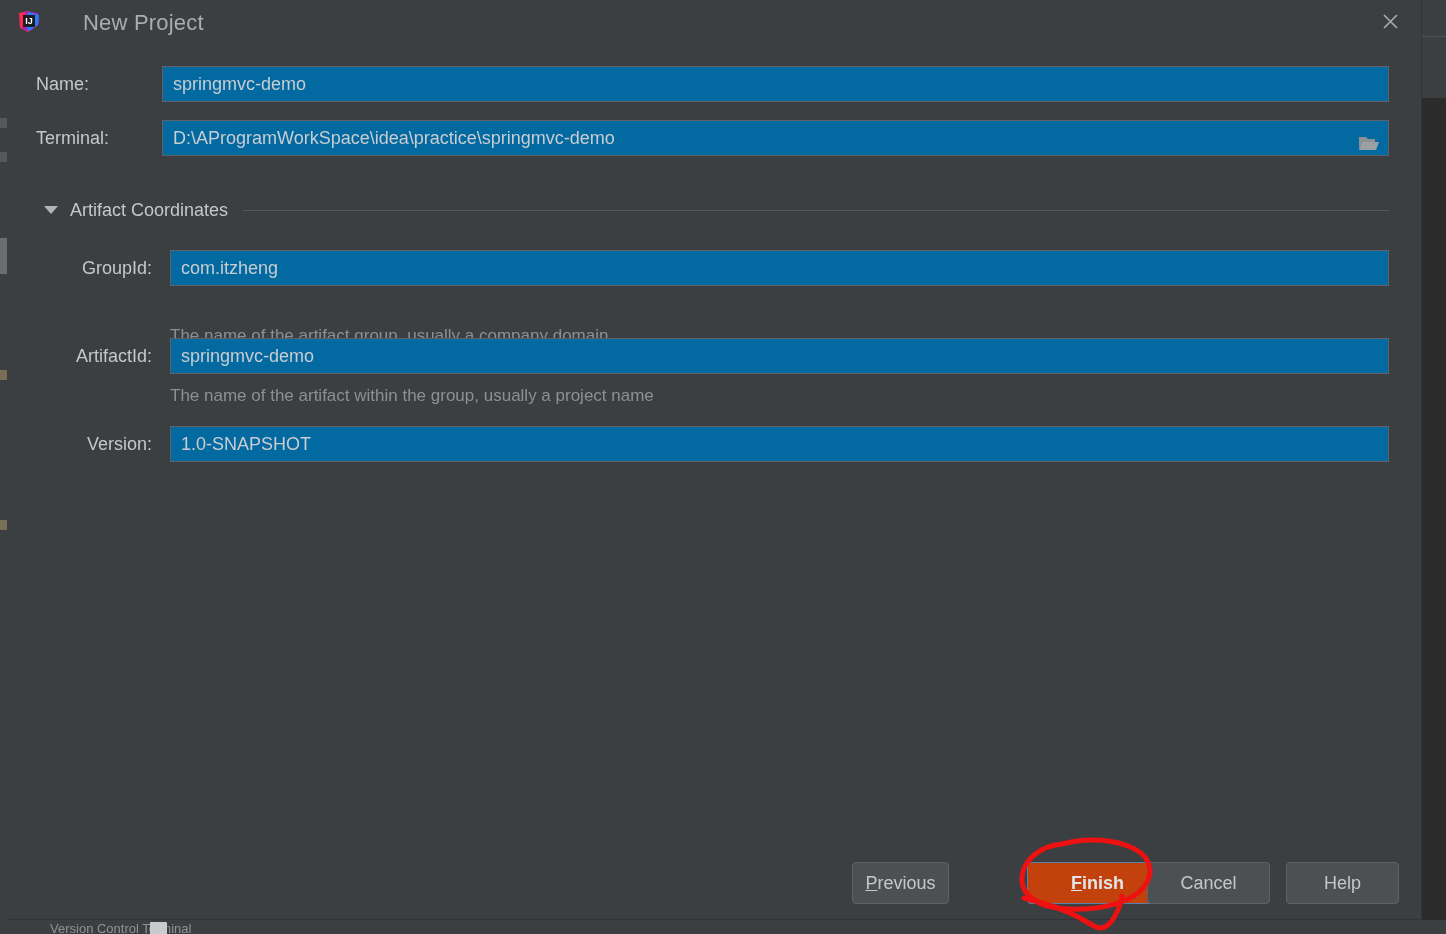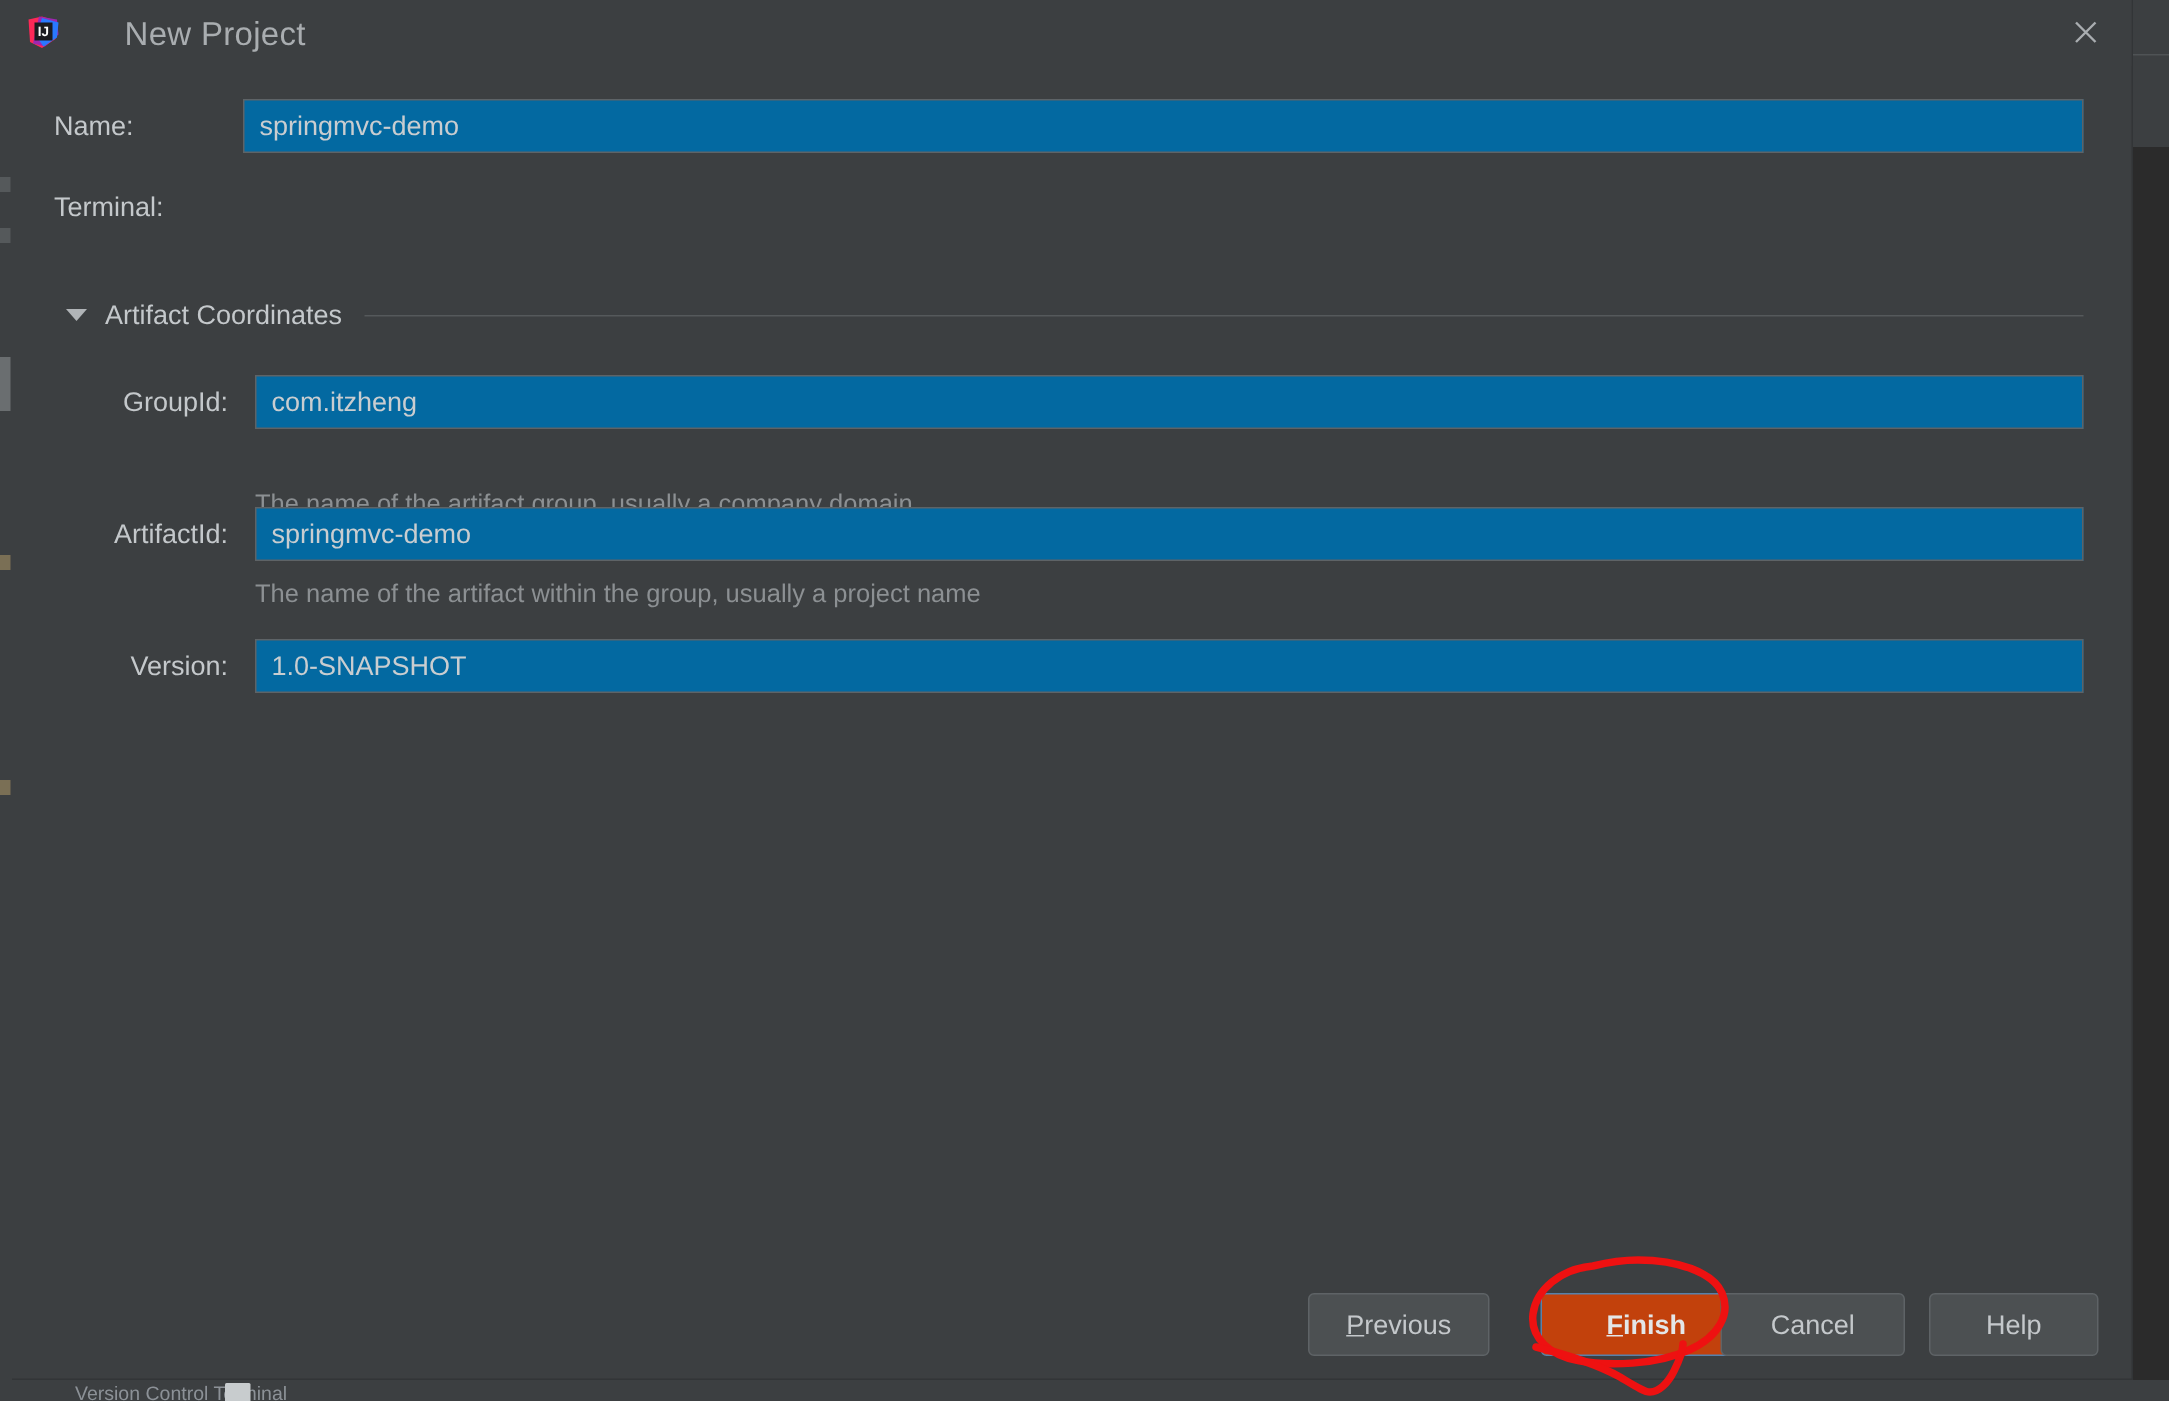--- a/index.html
+++ b/index.html
@@ -275,20 +275,29 @@
 
       <div class="field-row" style="left:0; top:22px; width:1381px;">
         <div class="field-label" style="left:28px; top:0;text-align:right;">Name:</div>
         <div class="text-input" style="left:154px; top:0; width:1227px;">
           <span class="caret-text">springmvc-demo</span>
         </div>
       </div>
 
       <div class="field-row" style="left:0; top:76px; width:1381px;">
         <div class="field-label" style="left:28px; top:0;">Terminal:</div>
+        <div class="text-input" style="left:154px; top:0; width:1227px;">
+          <span class="caret-text">D:\AProgramWorkSpace\idea\practice\springmvc-demo</span>
+          <span class="browse-icon">
+            <svg width="22" height="18" viewBox="0 0 22 18">
+              <path d="M1 3 L8 3 L10 5 L17 5 L17 8 L4 8 L1 16 Z" fill="#8d9194"></path>
+              <path d="M4 8 L21 8 L18 16 L1 16 Z" fill="#9aa0a4"></path>
+            </svg>
+          </span>
+        </div>
       </div>
 
       <div class="section-header">
         <span class="tri"></span>
         <span class="section-title">Artifact Coordinates</span>
         <span class="section-line"></span>
       </div>
 
       <div class="field-row" style="left:0; top:206px; width:1381px;">
         <div class="field-label right" style="left:0px; top:0; width:144px;">GroupId:</div>
@@ -309,21 +318,21 @@
       <div class="field-row" style="left:0; top:382px; width:1381px;">
         <div class="field-label right" style="left:0px; top:0; width:144px;">Version:</div>
         <div class="text-input" style="left:162px; top:0; width:1219px;">
           <span class="caret-text">1.0-SNAPSHOT</span>
         </div>
       </div>
 
     </div>
 
     <div class="buttons">
-      <div class="btn" style="left:864px; width:121px;">
+      <div class="btn" style="left:844px; width:97px;">
         <span><span class="mn">P</span><span>revious</span></span>
       </div>
 
       <div class="btn primary" style="left:1019px; width:141px;">
         <span><span class="mn">F</span><span>inish</span></span>
       </div>
 
       <div class="btn" style="left:1139px; width:123px;">
         <span>Cancel</span>
       </div>

